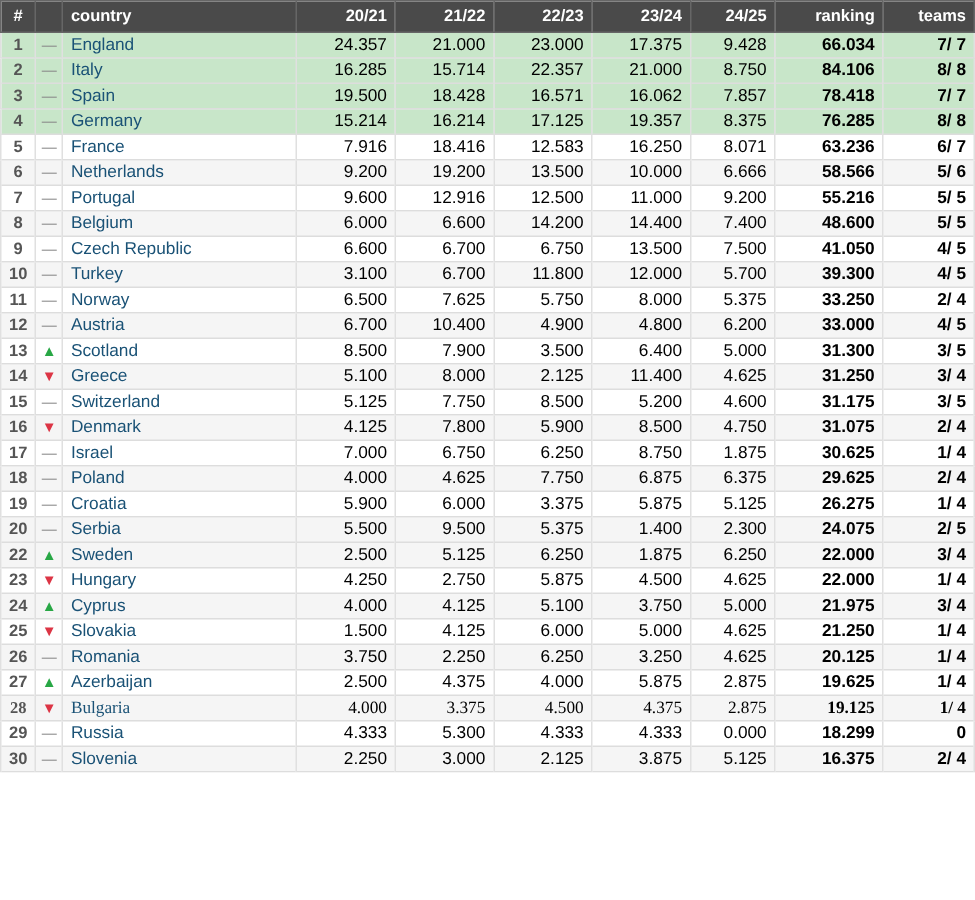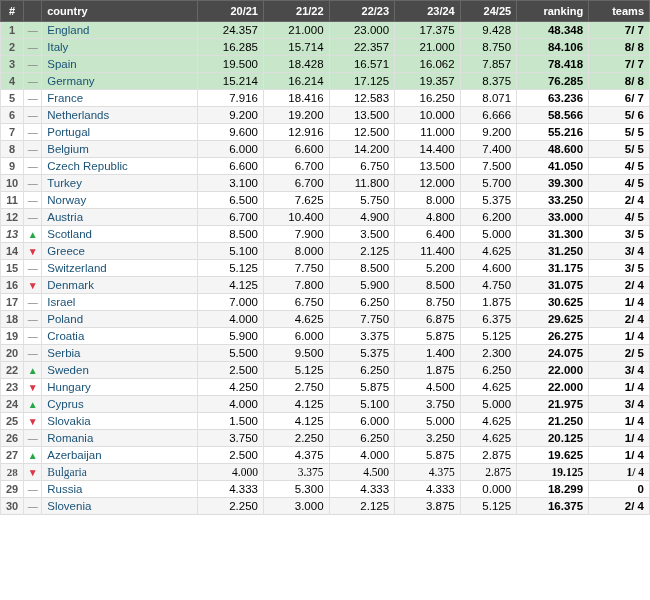--- a/index.html
+++ b/index.html
@@ -72,21 +72,21 @@
   <tbody id="table-body">
   <tr style="background: rgb(200, 230, 201);">
         <td style="text-align: center; font-weight: bold; font-size: 11px; color: rgb(85, 85, 85);">1</td>
         <td style="text-align: center; padding: 0px 2px; width: 18px;"><span style="color:#888;font-size:10px;">—</span></td>
         <td style="text-align: left; min-width: 110px; color: rgb(26, 82, 118);">England</td>
         <td>24.357</td>
         <td>21.000</td>
         <td>23.000</td>
         <td>17.375</td>
         <td>9.428</td>
-        <td style="font-weight: bold;">48.348</td>
+        <td style="font-weight: bold;">66.034</td>
         <td style="font-weight: bold; background: rgb(200, 230, 201);">7/ 7</td>
       </tr>
       <tr style="background: rgb(200, 230, 201);">
         <td style="text-align: center; font-weight: bold; font-size: 11px; color: rgb(85, 85, 85);">2</td>
         <td style="text-align: center; padding: 0px 2px; width: 18px;"><span style="color:#888;font-size:10px;">—</span></td>
         <td style="text-align: left; min-width: 110px; color: rgb(26, 82, 118);">Italy</td>
         <td>16.285</td>
         <td>15.714</td>
         <td>22.357</td>
         <td>21.000</td>
@@ -208,21 +208,21 @@
         <td style="text-align: left; min-width: 110px; color: rgb(26, 82, 118);">Austria</td>
         <td>6.700</td>
         <td>10.400</td>
         <td>4.900</td>
         <td>4.800</td>
         <td>6.200</td>
         <td style="font-weight: bold;">33.000</td>
         <td style="font-weight: bold;">4/ 5</td>
       </tr>
       <tr style="background: rgb(255, 255, 255);">
-        <td style="text-align: center; font-weight: bold; font-size: 11px; color: rgb(85, 85, 85); font-style: italic;">13</td>
+        <td style="text-align: center; font-weight: bold; font-size: 11px; color: rgb(85, 85, 85);">13</td>
         <td style="text-align: center; padding: 0px 2px; width: 18px;"><span style="color:#28a745;font-size:10px;">▲</span></td>
         <td style="text-align: left; min-width: 110px; color: rgb(26, 82, 118);">Scotland</td>
         <td>8.500</td>
         <td>7.900</td>
         <td>3.500</td>
         <td>6.400</td>
         <td>5.000</td>
         <td style="font-weight: bold;">31.300</td>
         <td style="font-weight: bold;">3/ 5</td>
       </tr>

